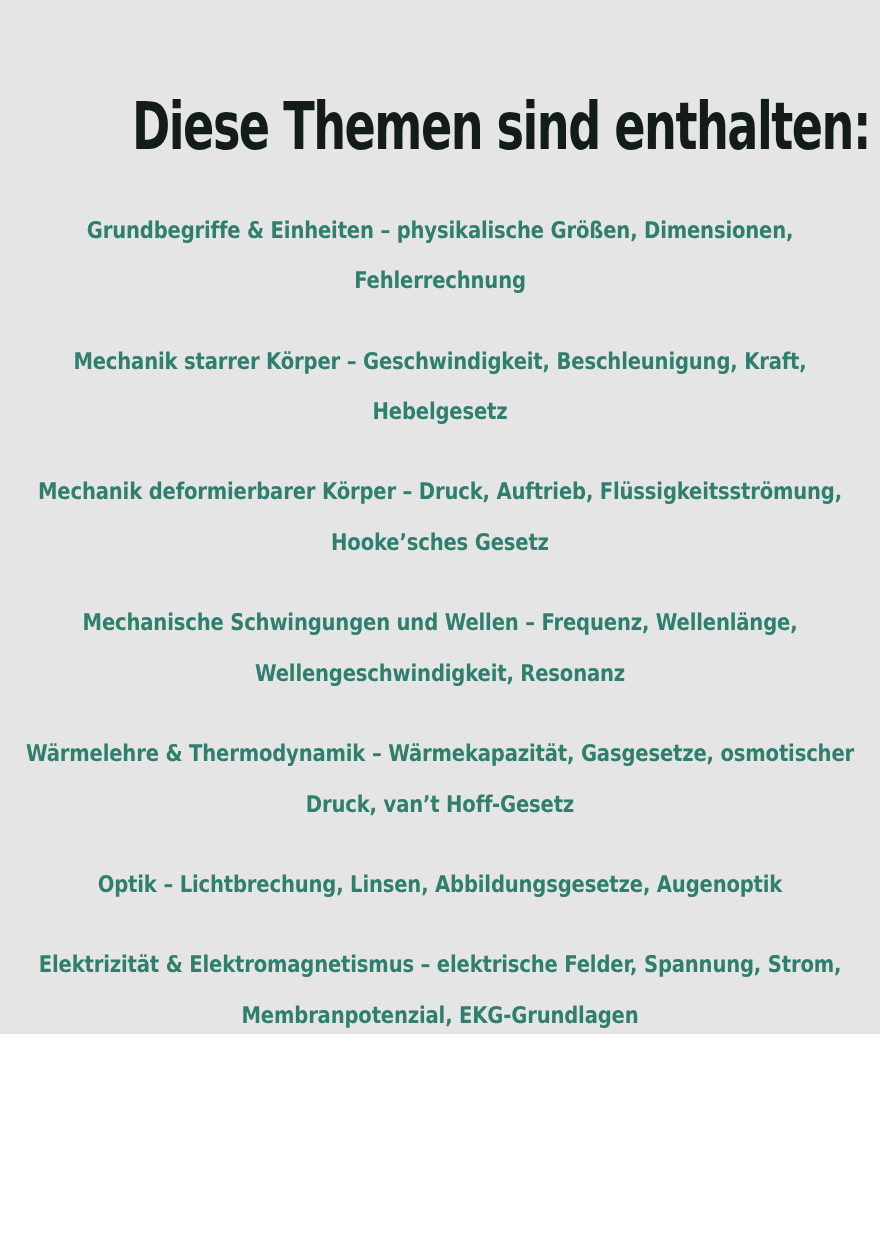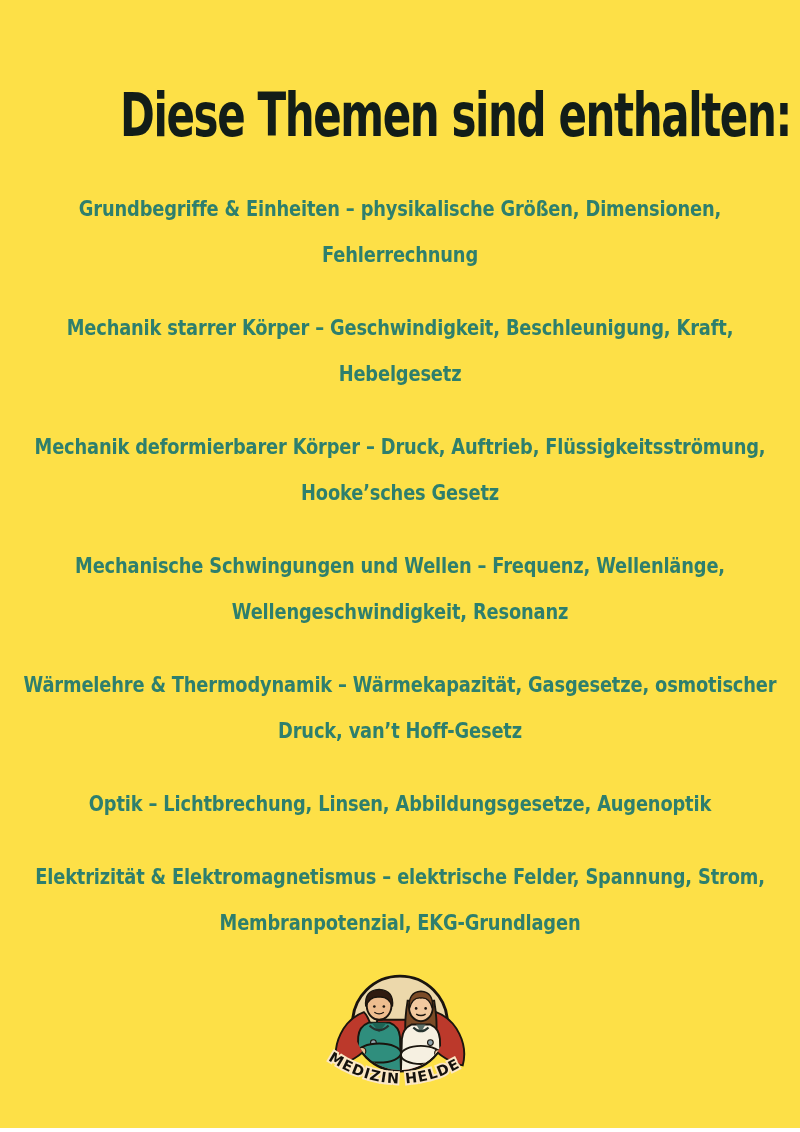--- a/index.html
+++ b/index.html
@@ -1,20 +1,20 @@
 <!DOCTYPE html>
 <html><head>
 <meta charset="utf-8">
 <style>
   html, body { margin: 0; padding: 0; }
   .page {
     position: relative;
     width: 800px;
-    height: 1128px;
-    background: #fde047;
+    height: 940px;
+    background: #e5e5e5;
     overflow: hidden;
     font-family: "DejaVu Sans", sans-serif;
   }
   .title {
     position: absolute;
     top: 80px;
     left: 0;
     width: 800px;
     margin: 0;
     text-align: center;

